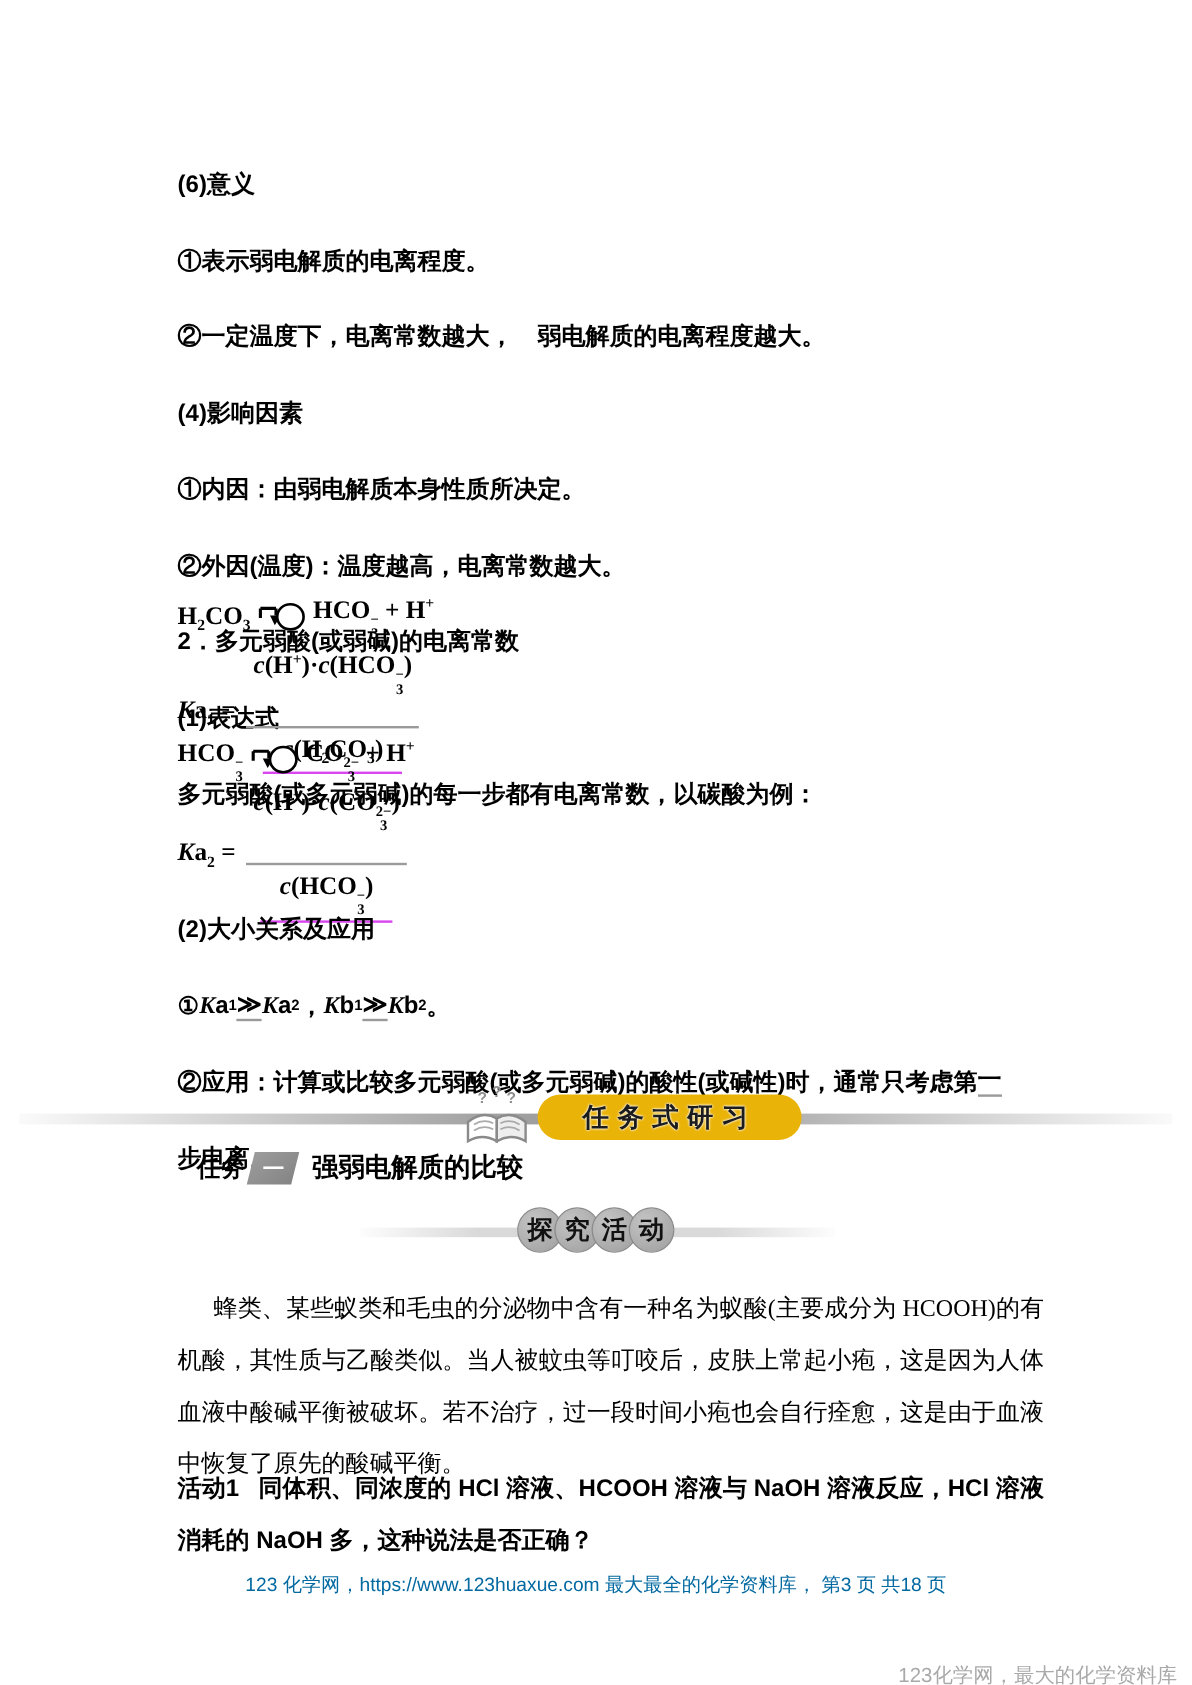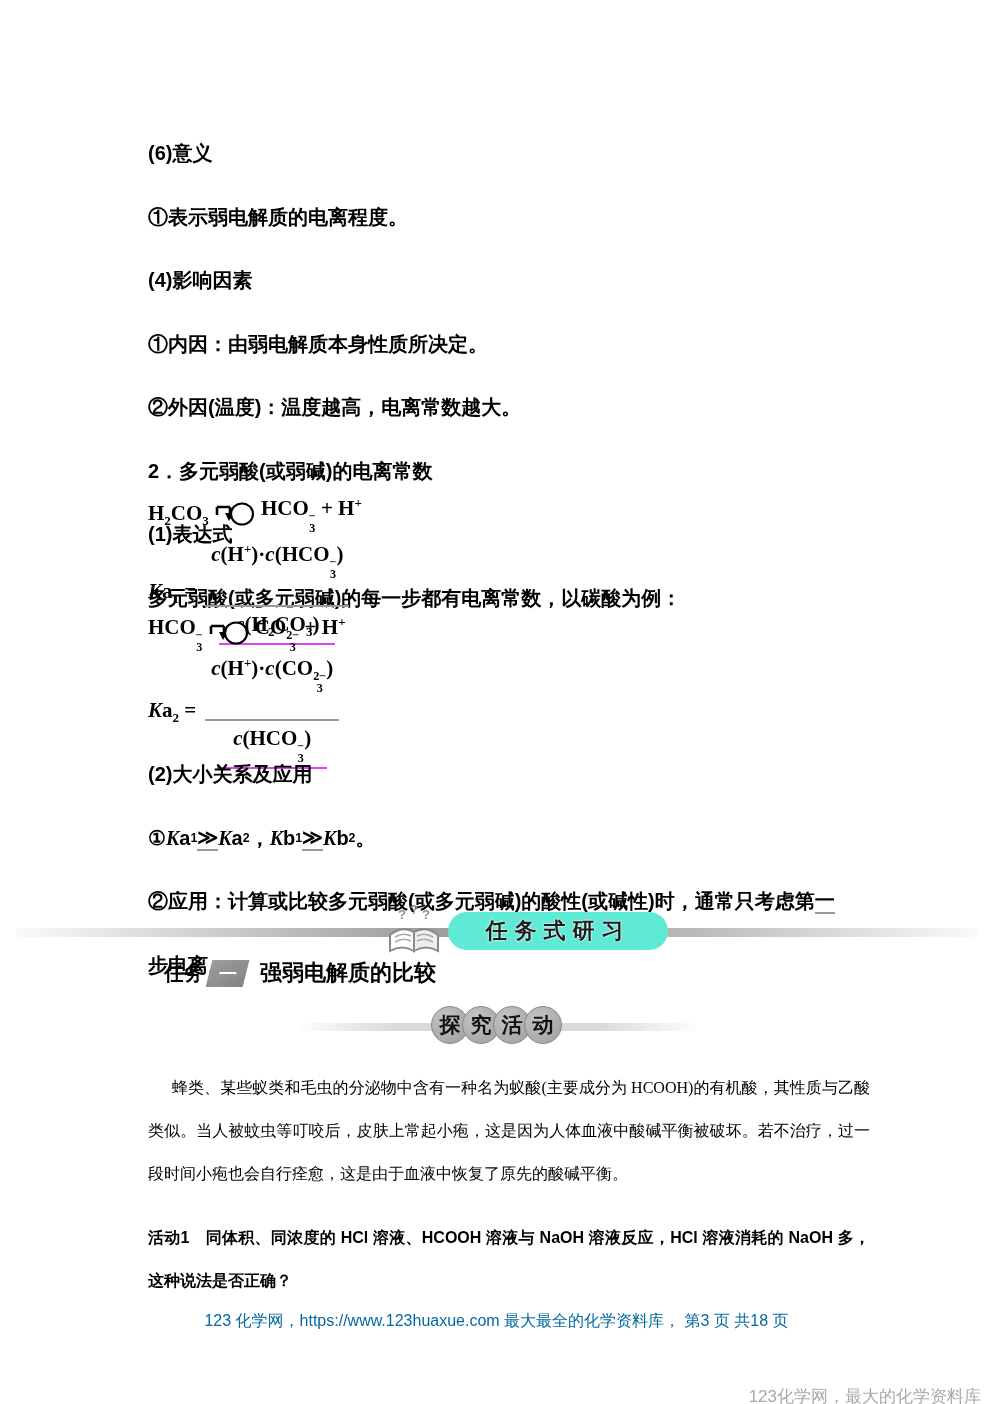--- a/index.html
+++ b/index.html
@@ -28,21 +28,21 @@
   .eq2{left:148px;top:614px;}
   .ka2{left:148px;top:655px;}
   
   .rels{left:148px;top:733px;width:730px;}
   .rels i,.klabel i{font-family:"Liberation Serif",serif;}
   .blank{display:inline-block;border-bottom:2px solid #9a9a9a;line-height:1.15;}
   
   .b1{left:0;top:905px;width:993px;height:52px;}
   .b1 .bar{position:absolute;left:16px;right:16px;top:23px;height:9px;
     background:linear-gradient(to right,#fafafa,#9f9f9f 42%,#9f9f9f 58%,#fafafa);}
-  .b1 .pill{position:absolute;left:448px;top:7px;width:220px;height:38px;background:#5eead4;
+  .b1 .pill{position:absolute;left:448px;top:7px;width:220px;height:38px;background:#eab308;
     border-radius:19px;display:flex;align-items:center;justify-content:center;
     font-size:22px;font-weight:bold;letter-spacing:7px;color:#1c1c1c;
     text-shadow:0 0 2px #fff,0 0 2px #fff;}
   .b1 .book{position:absolute;left:380px;top:0;}
   
   .taskrow{left:164px;top:958px;display:flex;align-items:center;}
   .taskrow .prefix{font-size:20px;font-weight:bold;}
   .badge{display:inline-flex;align-items:center;justify-content:center;width:37px;height:27px;
     background:linear-gradient(135deg,#9c9c9c,#848484);transform:skewX(-14deg);
     margin:0 6px 0 5px;color:#fff;font-weight:bold;font-size:18px;}
@@ -53,34 +53,35 @@
   .b2 .bar{position:absolute;left:300px;width:396px;top:19px;height:8px;
     background:linear-gradient(to right,#fdfdfd,#d9d9d9 25%,#d9d9d9 75%,#fdfdfd);}
   .b2 .circles{position:absolute;left:0;right:0;top:2px;display:flex;justify-content:center;}
   .b2 .circle{width:38px;height:38px;border-radius:50%;
     background:radial-gradient(circle at 35% 30%,#c4c4c4,#9e9e9e);
     border:1px solid #8a8a8a;display:flex;align-items:center;justify-content:center;
     font-size:21px;font-weight:bold;color:#111;margin-left:-7px;box-sizing:border-box;}
   .b2 .circle:first-child{margin-left:0;}
   
   .intro{left:148px;top:1050px;width:722px;font-family:"Liberation Serif",serif;
-    font-size:16px;line-height:43px;text-align:justify;text-indent:1.5em;}
+    font-size:20px;line-height:43px;text-align:justify;text-indent:1.5em;}
   
-  .act{left:148px;top:1200px;width:722px;font-size:16px;font-weight:bold;line-height:43px;text-align:justify;}
+  .act{left:148px;top:1200px;width:722px;font-size:20px;font-weight:bold;line-height:43px;text-align:justify;}
   .act .label{margin-right:16px;}
   
   .footer{left:0;top:1295px;width:993px;text-align:center;font-size:16px;color:#0369a1;}
   .wm{right:12px;top:1368px;font-size:17px;color:#a9a9a9;}
 </style>
 </head>
 <body>
 
 <section class="abs notes">
   <p class="tline">(6)意义</p>
   <p class="tline">①表示弱电解质的电离程度。</p>
+  <p class="tline">②一定温度下，电离常数越大，　弱电解质的电离程度越大。</p>
   <p class="tline">(4)影响因素</p>
   <p class="tline">①内因：由弱电解质本身性质所决定。</p>
   <p class="tline">②外因(温度)：温度越高，电离常数越大。</p>
   <p class="tline">2．多元弱酸(或弱碱)的电离常数</p>
   <p class="tline">(1)表达式</p>
   <p class="tline">多元弱酸(或多元弱碱)的每一步都有电离常数，以碳酸为例：</p>
 </section>
 
 <div class="abs chem eq1">
   <span>H<sub>2</sub>CO<sub>3</sub></span>

